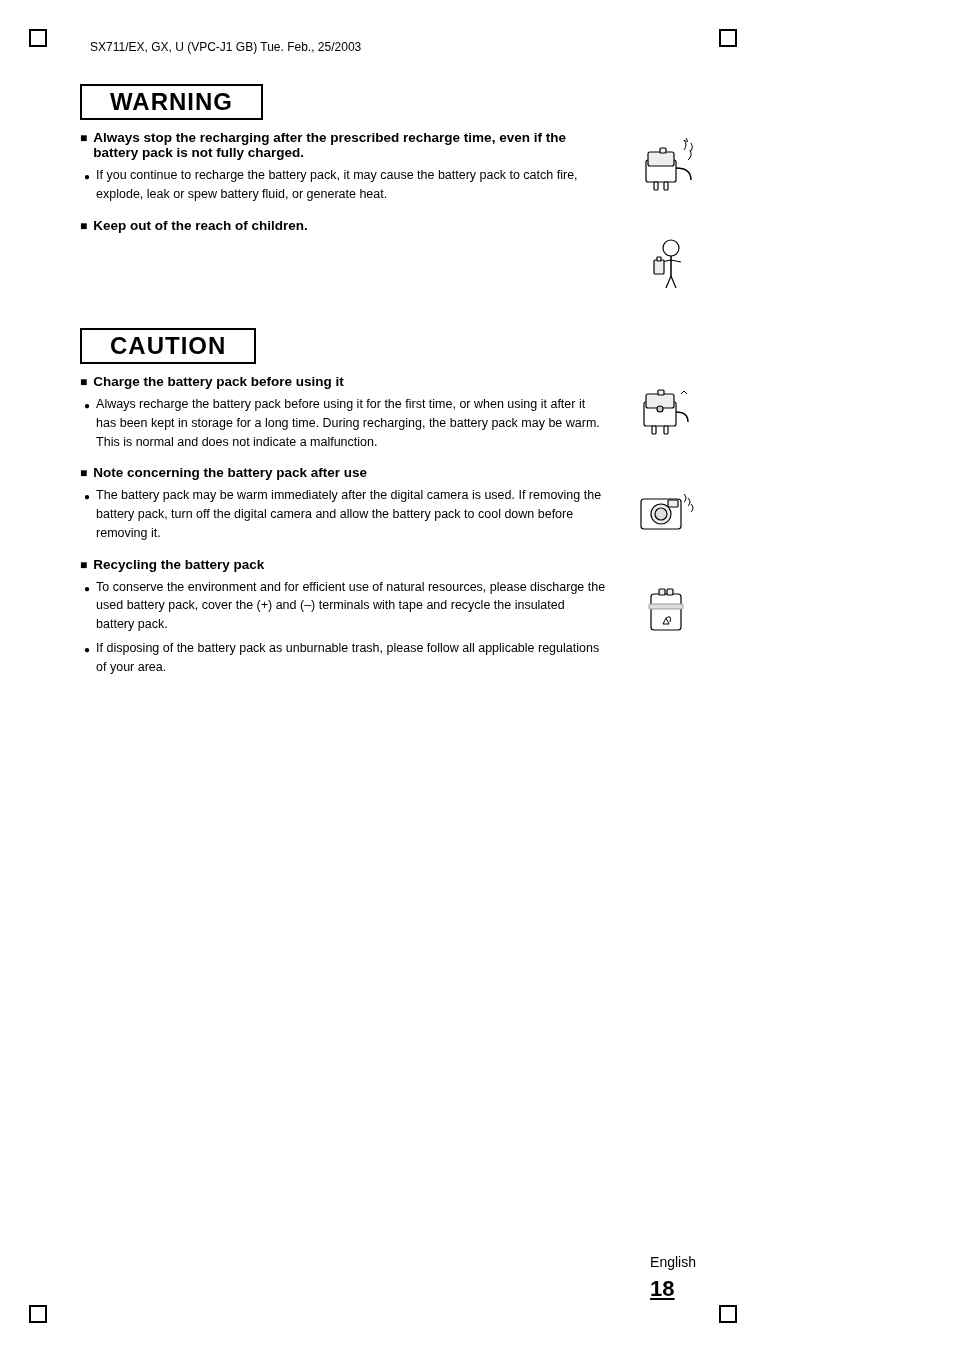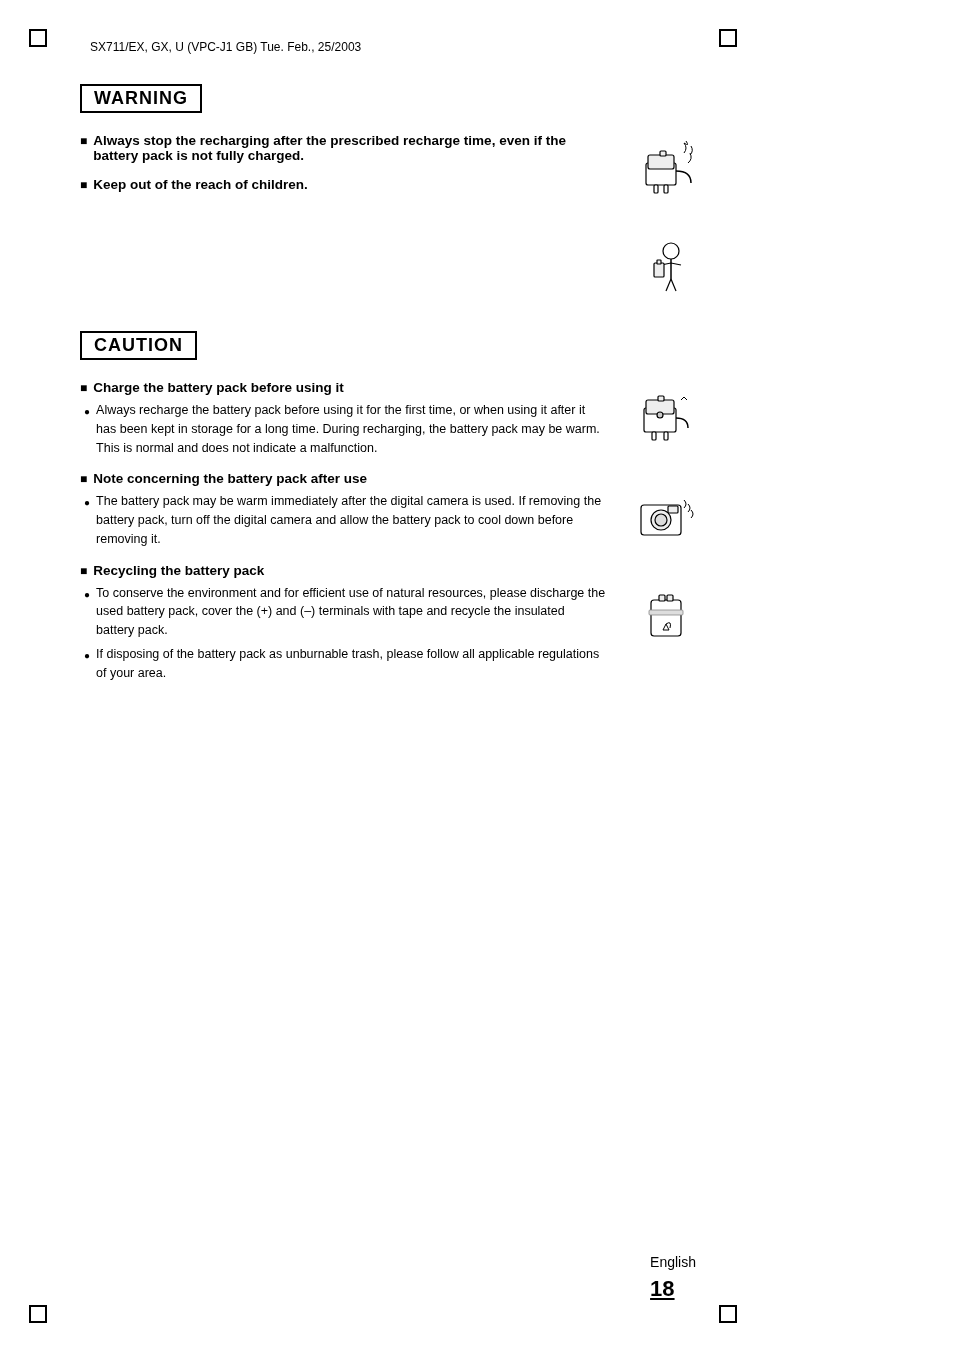--- a/index.html
+++ b/index.html
@@ -45,24 +45,24 @@
     }
 
     .section {
       margin-bottom: 28px;
       position: relative;
     }
 
     .section-title-box {
       display: inline-block;
       border: 2px solid #000;
-      padding: 2px 12px;
-      font-size: 18px;
+      padding: 2px 28px;
+      font-size: 24px;
       font-weight: bold;
-      margin-bottom: 20px;
+      margin-bottom: 10px;
       letter-spacing: 1px;
     }
 
     .section-content {
       display: flex;
       align-items: flex-start;
       justify-content: flex-start;
     }
 
     .section-text {
@@ -176,20 +176,21 @@
   <div class="header-meta">SX711/EX, GX, U (VPC-J1 GB)    Tue. Feb., 25/2003</div>
 
   <div class="section">
     <div class="section-title-box">WARNING</div>
 
     <div class="section-content">
       <div class="section-text">
 
         <div class="subsection">
           <div class="subsection-title">Always stop the recharging after the prescribed recharge time, even if the battery pack is not fully charged.</div>
+          <div class="bullet-item">If you continue to recharge the battery pack, it may cause the battery pack to catch fire, explode, leak or spew battery fluid, or generate heat.</div>
         </div>
 
         <div class="subsection">
           <div class="subsection-title">Keep out of the reach of children.</div>
         </div>
       </div>
 
       <div class="section-images">
 
         <div class="illus">

